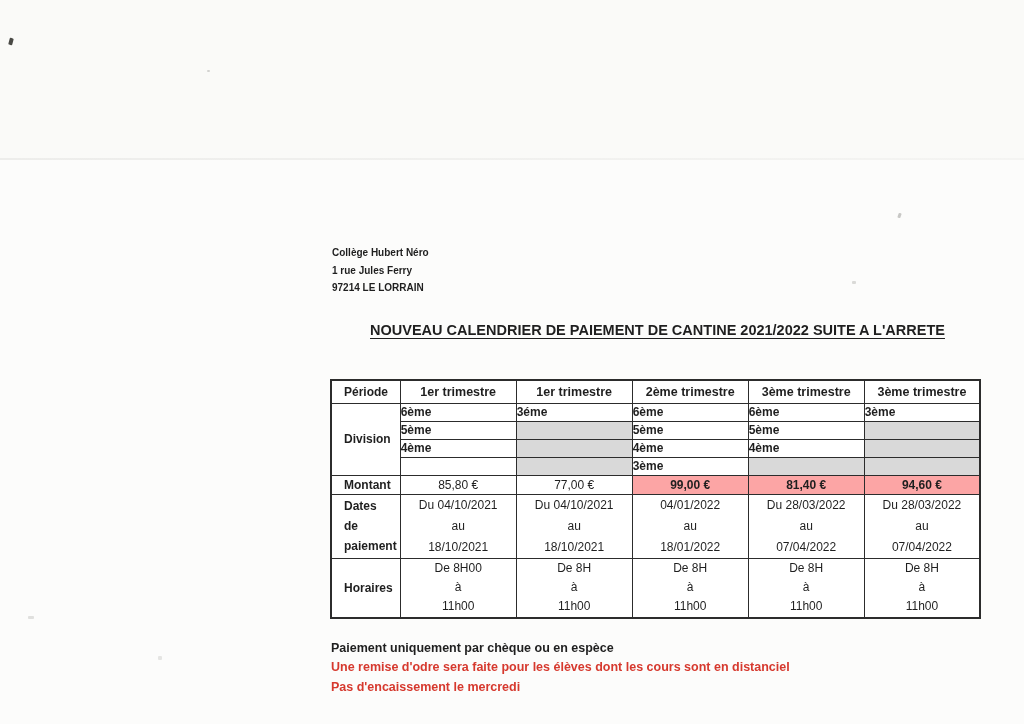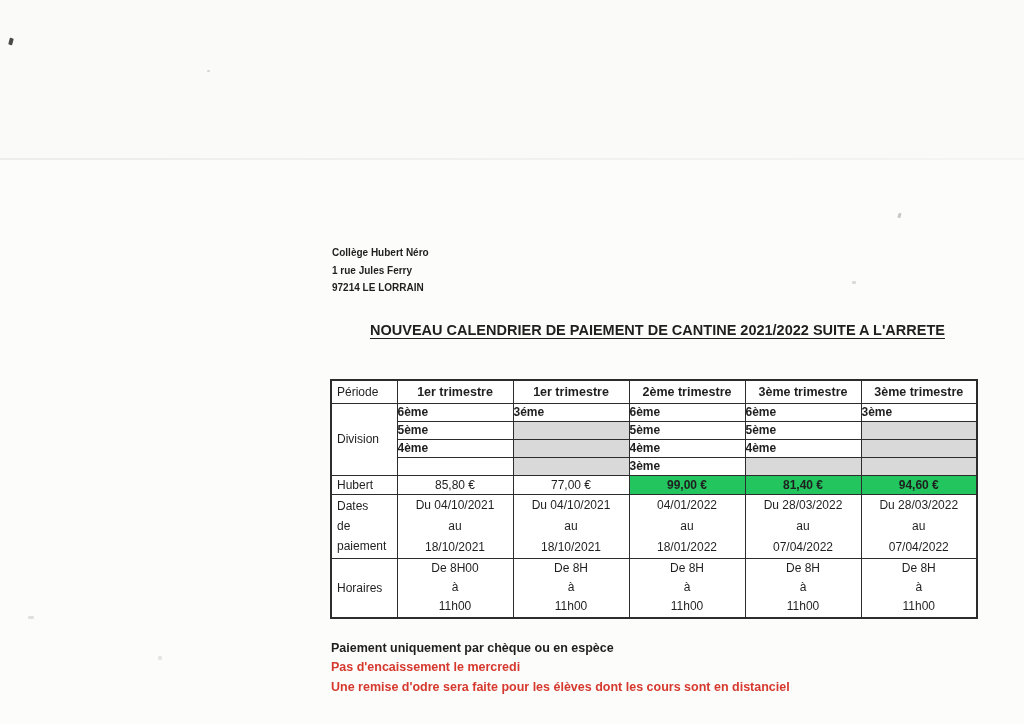--- a/index.html
+++ b/index.html
@@ -38,26 +38,26 @@
     vertical-align:middle;
     background:#ffffff;
     overflow:hidden;
   }
   .cal tr.row-header   { height:23px; }
   .cal tr.row-div      { height:18px; }
   .cal tr.row-montant  { height:19px; }
   .cal tr.row-dates    { height:64px; }
   .cal tr.row-horaires { height:60px; }
 
-  .cal .lbl      { font-weight:normal; text-align:left; padding-left:5px; }
+  .cal .lbl      { font-weight:bold; text-align:left; padding-left:12px; }
   .cal .hdr      { font-weight:bold; text-align:center; font-size:12.5px; }
   .cal .div-cell { font-weight:bold; text-align:left; padding:0; }
   .cal .gray     { background:#d9d9d9; }
   .cal .montant  { text-align:center; }
-  .cal .hl       { background:#22c55e; font-weight:bold; }
+  .cal .hl       { background:#fca5a5; font-weight:bold; }
   .cal .multiline{ text-align:center; }
   .cal .multiline .ln-d { line-height:21px; }
   .cal .multiline .ln-h { line-height:19px; }
   .cal .lbl-dates div { line-height:20px; }
 
   .notes {
     position:absolute; left:331px; top:639px;
     font-size:12.5px; font-weight:bold; line-height:19.4px;
   }
   .note-red { color:#d6392e; }
@@ -136,21 +136,21 @@
     </tr>
     <tr class="row-div">
       <td class="div-cell"></td>
       <td class="div-cell gray"></td>
       <td class="div-cell">3ème</td>
       <td class="div-cell gray"></td>
       <td class="div-cell gray"></td>
     </tr>
 
     <tr class="row-montant">
-      <td class="lbl">Hubert</td>
+      <td class="lbl">Montant</td>
       <td class="montant">85,80 €</td>
       <td class="montant">77,00 €</td>
       <td class="montant hl">99,00 €</td>
       <td class="montant hl">81,40 €</td>
       <td class="montant hl">94,60 €</td>
     </tr>
 
     <tr class="row-dates">
       <td class="lbl lbl-dates">
         <div>Dates</div>
@@ -210,15 +210,15 @@
         <div class="ln-h">De 8H</div>
         <div class="ln-h">à</div>
         <div class="ln-h">11h00</div>
       </td>
     </tr>
   </tbody>
 </table>
 
 <div class="notes">
   <div>Paiement uniquement par chèque ou en espèce</div>
+  <div class="note-red">Une remise d'odre sera faite pour les élèves dont les cours sont en distanciel</div>
   <div class="note-red">Pas d'encaissement le mercredi</div>
-  <div class="note-red">Une remise d'odre sera faite pour les élèves dont les cours sont en distanciel</div>
 </div>
 
 </body></html>

